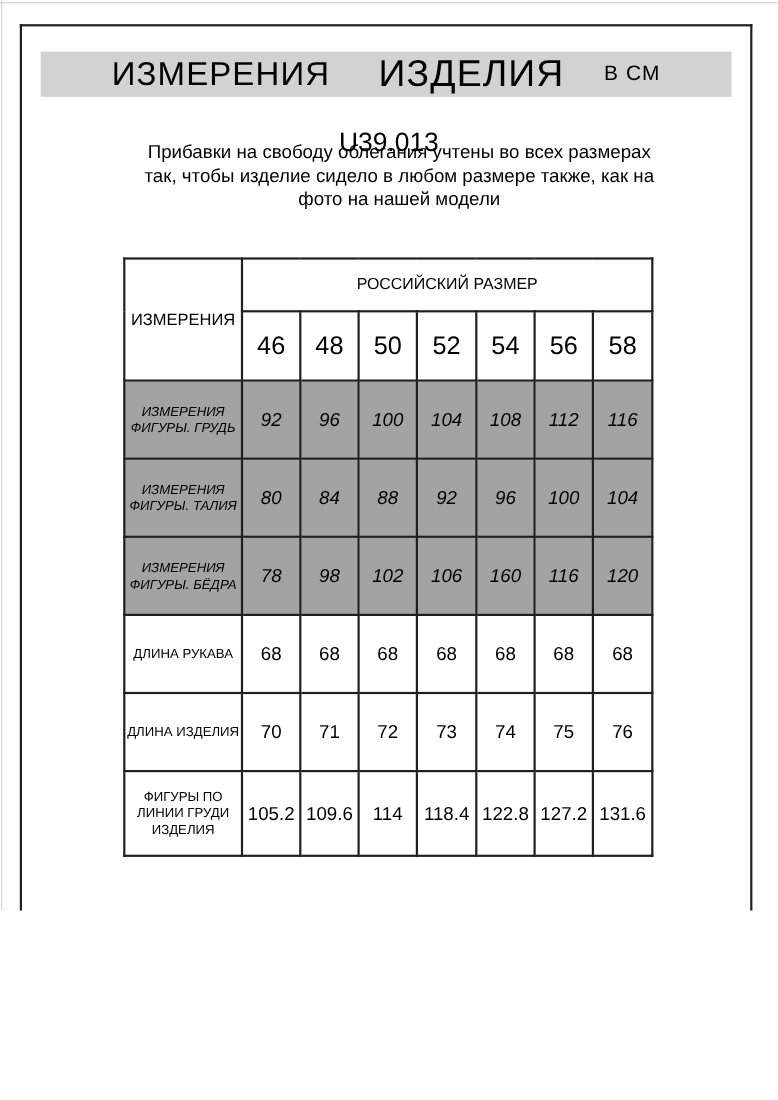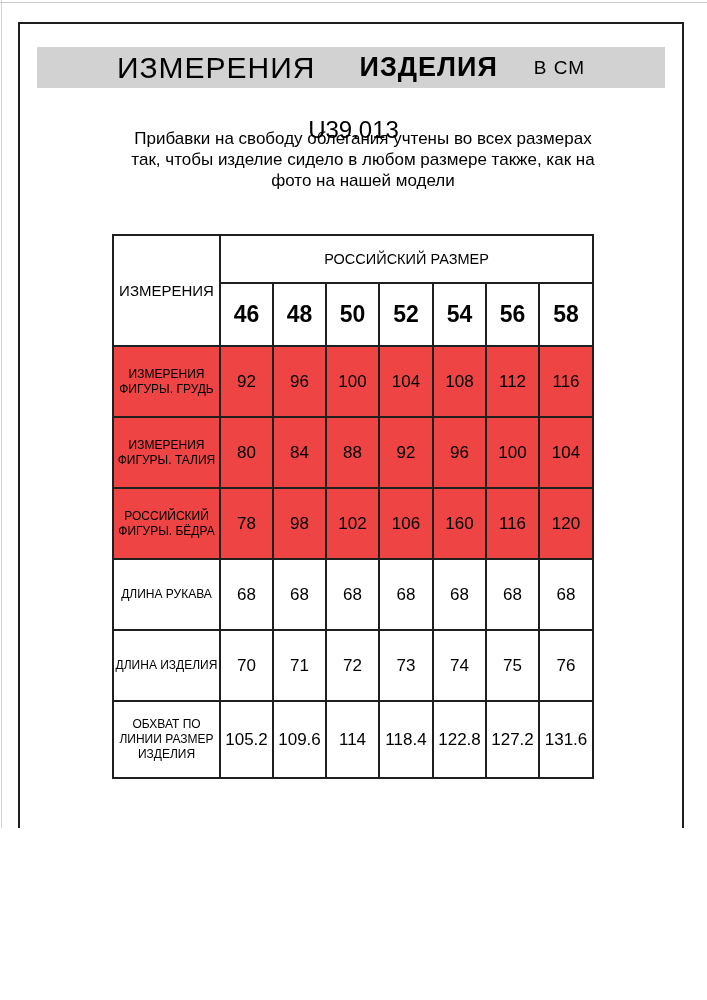--- a/index.html
+++ b/index.html
@@ -11,45 +11,45 @@
   .scan-left{position:absolute;left:1px;top:0;width:1px;height:1000px;background:#d2d2d2;}
   .frame{
     position:absolute;left:18px;top:22px;width:666px;height:978px;
     box-sizing:border-box;border:2px solid #1f1f1f;border-bottom:none;
   }
   .header-bar{
     position:absolute;left:37px;top:47px;width:628px;height:41px;
     background:#d2d2d2;display:flex;align-items:center;justify-content:center;
   }
   .header-bar .t1{font-size:30px;letter-spacing:1px;}
-  .header-bar .t2{font-size:27px;font-weight:bold;letter-spacing:1px;margin-left:44px;}
+  .header-bar .t2{font-size:34px;font-weight:normal;letter-spacing:1px;margin-left:44px;}
   .header-bar .t3{font-size:19px;margin-left:36px;letter-spacing:1px;text-align:right;}
   .product-code{
     position:absolute;left:0;top:116px;width:707px;text-align:center;
     font-size:24px;
   }
   .fit-note{
     position:absolute;left:118px;top:128px;width:490px;text-align:center;
     font-size:17px;line-height:21px;
   }
   table.size-table{
     position:absolute;left:112px;top:234px;width:480px;
     border-collapse:collapse;table-layout:fixed;
   }
   table.size-table td{
     border:2px solid #1f1f1f;text-align:center;vertical-align:middle;
     padding:15px 1px;box-sizing:border-box;overflow:hidden;
   }
   td.corner{width:107px;font-size:15px;}
   td.rs-label{height:25px;font-size:14.5px;}
-  tr.sizes-row td{height:63px;font-size:23px;font-weight:bold;}
+  tr.sizes-row td{height:63px;font-size:23px;font-weight:normal;}
   tr.data-row td{height:71px;}
   tr.data-row td.row-label{font-size:12px;line-height:15px;}
   tr.data-row td.val{font-size:17px;}
-  tr.shaded td{background:#ef4444;}
+  tr.shaded td{background:#a3a3a3;font-style:italic;}
 </style>
 </head>
 <body>
 
 <div class="page">
   <div class="scan-top"></div>
   <div class="scan-left"></div>
   <div class="frame"></div>
 
   <div class="header-bar">
@@ -103,21 +103,21 @@
         <td class="val">80</td>
         <td class="val">84</td>
         <td class="val">88</td>
         <td class="val">92</td>
         <td class="val">96</td>
         <td class="val">100</td>
         <td class="val">104</td>
       </tr>
 
       <tr class="data-row shaded">
-        <td class="row-label">РОССИЙСКИЙ ФИГУРЫ. БЁДРА</td>
+        <td class="row-label">ИЗМЕРЕНИЯ ФИГУРЫ. БЁДРА</td>
         <td class="val">78</td>
         <td class="val">98</td>
         <td class="val">102</td>
         <td class="val">106</td>
         <td class="val">160</td>
         <td class="val">116</td>
         <td class="val">120</td>
       </tr>
 
       <tr class="data-row">
@@ -136,21 +136,21 @@
         <td class="val">70</td>
         <td class="val">71</td>
         <td class="val">72</td>
         <td class="val">73</td>
         <td class="val">74</td>
         <td class="val">75</td>
         <td class="val">76</td>
       </tr>
 
       <tr class="data-row">
-        <td class="row-label">ОБХВАТ ПО ЛИНИИ РАЗМЕР ИЗДЕЛИЯ</td>
+        <td class="row-label">ФИГУРЫ ПО ЛИНИИ ГРУДИ ИЗДЕЛИЯ</td>
         <td class="val">105.2</td>
         <td class="val">109.6</td>
         <td class="val">114</td>
         <td class="val">118.4</td>
         <td class="val">122.8</td>
         <td class="val">127.2</td>
         <td class="val">131.6</td>
       </tr>
     </tbody>
   </table>

